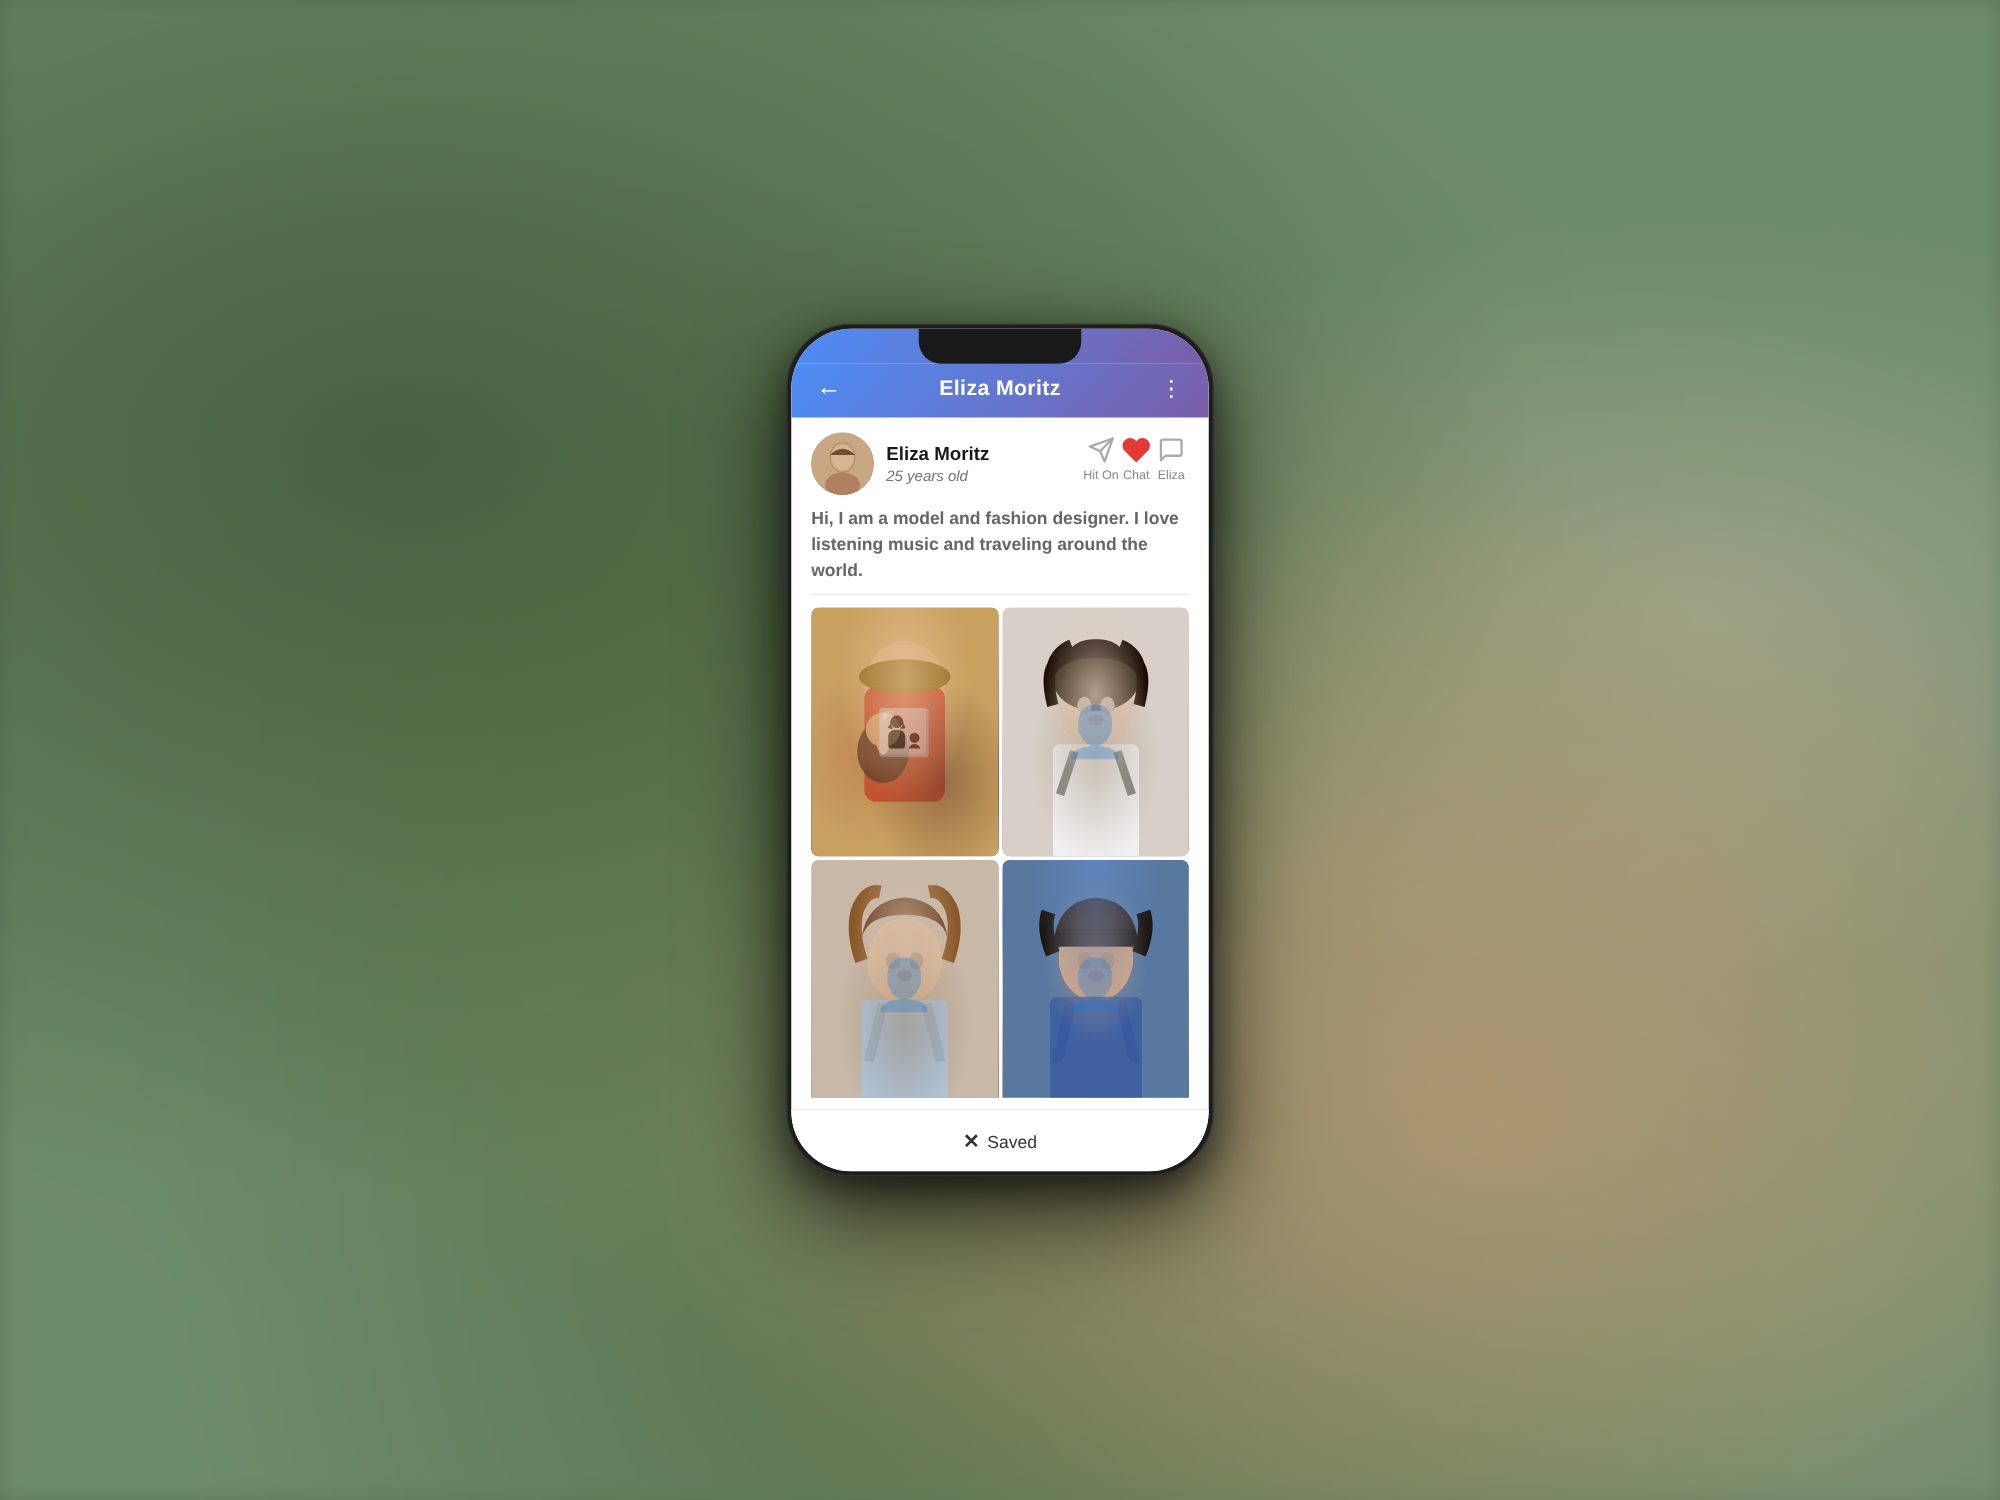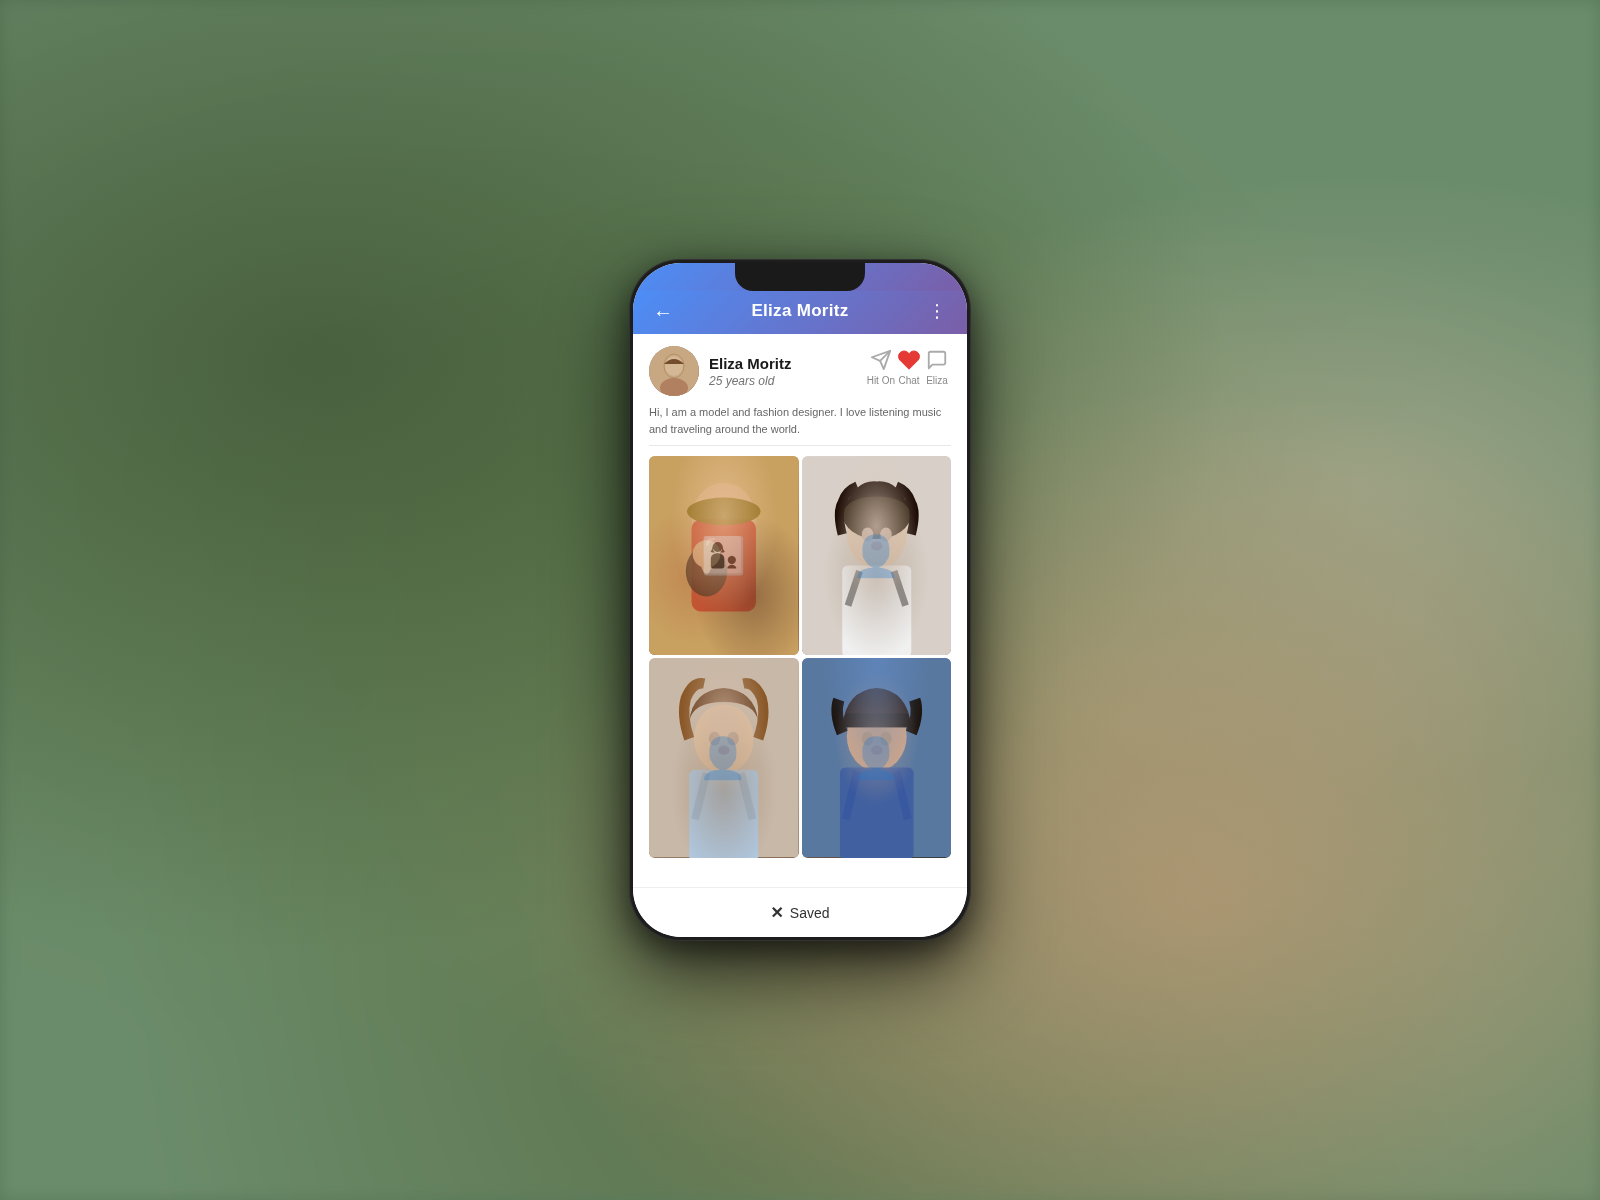--- a/index.html
+++ b/index.html
@@ -368,23 +368,24 @@
       width: 340px;
       height: 680px;
     }
 
     
     .bio-section {
       padding: 0 16px 8px;
     }
 
     .bio-text {
-      font-size: 11px;
+      font-size: 14px;
       color: #666;
       line-height: 1.5;
+      font-weight: bold;
     }
 
     .phone-content-scroll {
       height: calc(100% - 28px - 52px - 50px);
       overflow: hidden;
     }
   </style>
 </head>
 <body>
 

